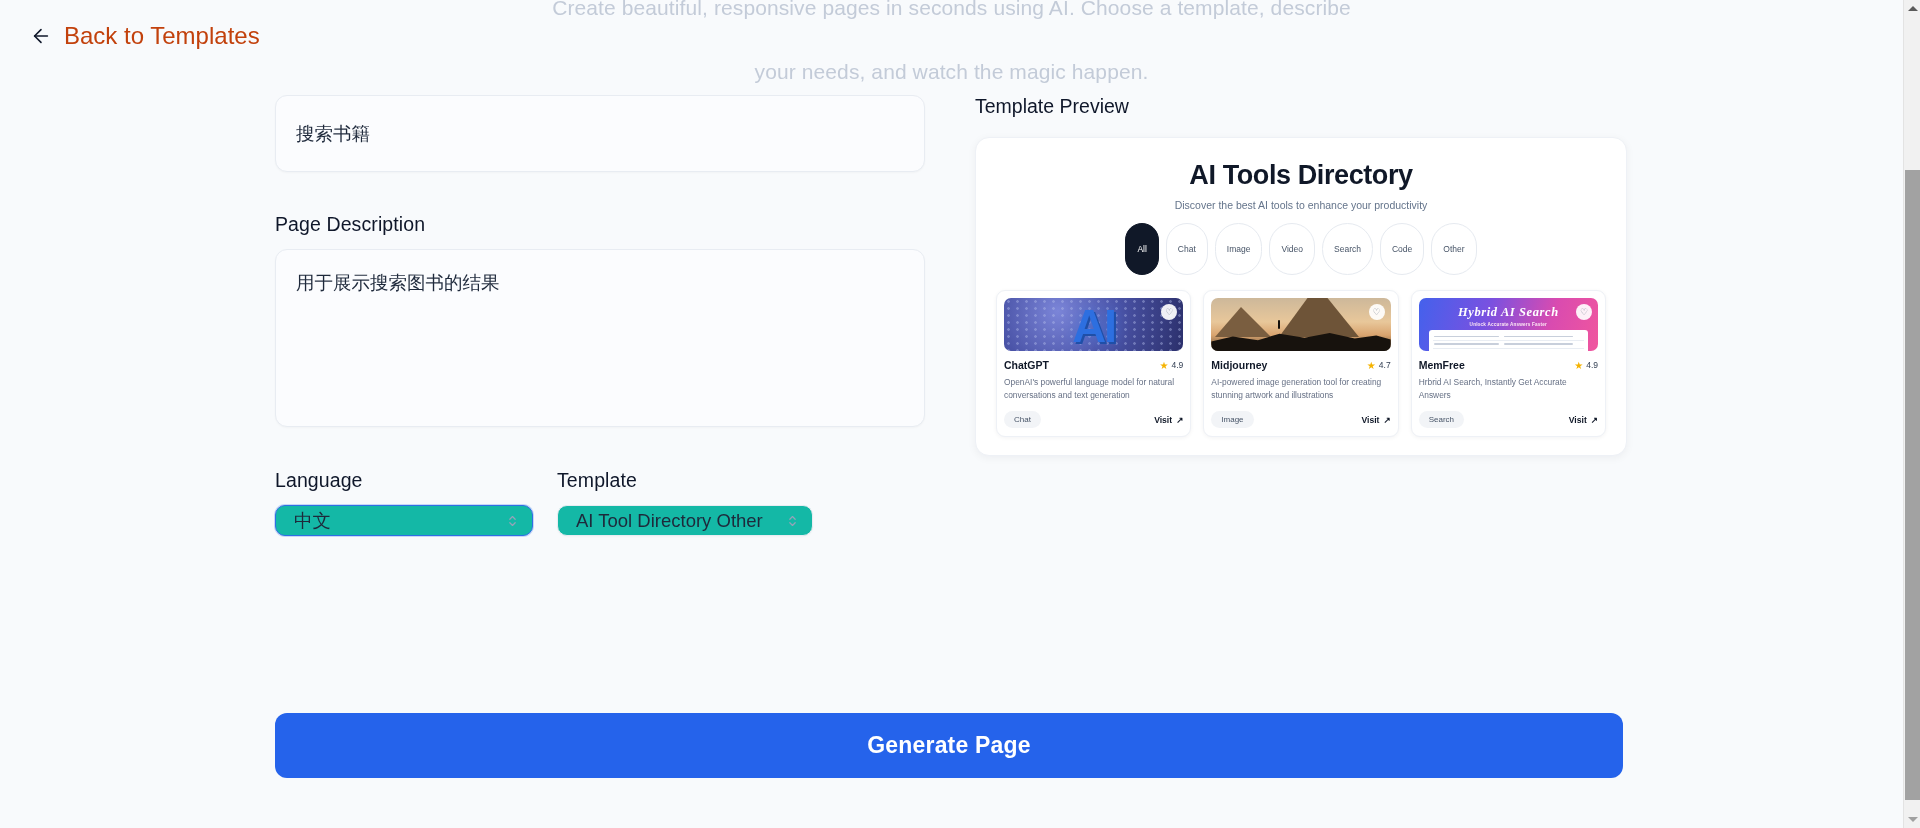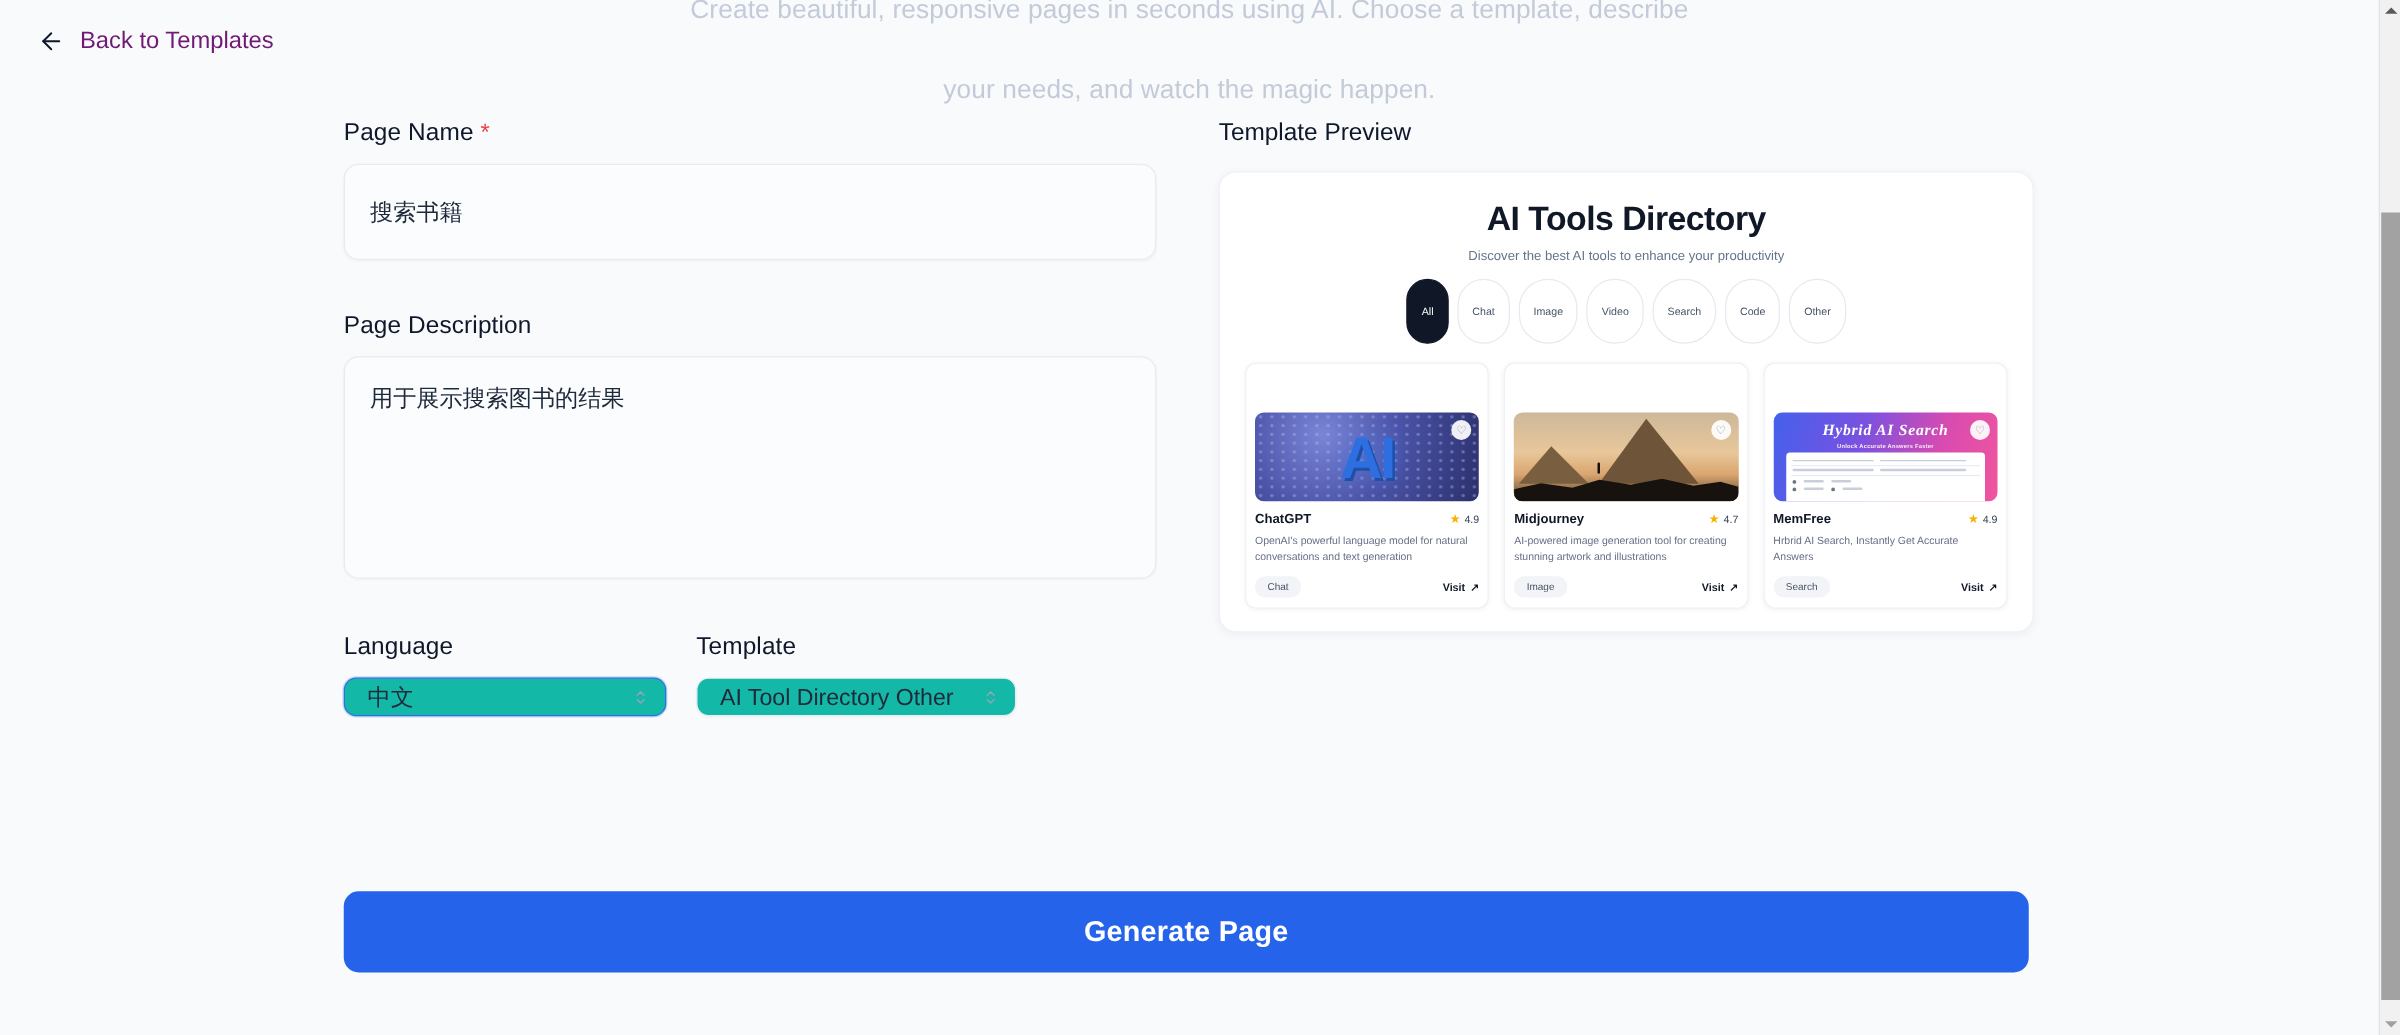--- a/index.html
+++ b/index.html
@@ -75,22 +75,22 @@
     display: flex; align-items: center; gap: 12px;
     cursor: pointer;
     z-index: 5;
   }
   .back-link .arrow {
     width: 22px; height: 22px;
     display: inline-flex; align-items: center; justify-content: center;
     color: #0f172a;
   }
   .back-link .label {
-    font-size: 19px;
-    color: #701a75;
+    font-size: 24px;
+    color: #c2410c;
     font-weight: 400;
   }
 
   
   .content {
     position: absolute;
     top: 95px; left: 275px;
     width: 1355px;
   }
 
@@ -273,25 +273,24 @@
   }
   .tool-card {
     flex: 1;
     background: #fff;
     border: 1px solid #eef1f6;
     border-radius: 9px;
     padding: 7px 7px 8px;
     box-shadow: 0 1px 4px rgba(16,24,40,.05);
   }
   .thumb {
-    height: 71px;
+    height: 53px;
     border-radius: 7px;
     position: relative;
     overflow: hidden;
-    margin-top: 32px;
   }
   .heart {
     position: absolute; top: 6px; right: 6px;
     width: 16px; height: 16px;
     border-radius: 50%;
     background: rgba(255,255,255,.92);
     display: flex; align-items: center; justify-content: center;
     font-size: 9px; color: #8b93a1;
     cursor: pointer;
   }
@@ -460,24 +459,20 @@
         </svg>
     </span>
     <span class="label">Back to Templates</span>
   </div>
 
   <div class="content">
     <div class="cols">
 
       <div class="col-left">
 
-        <label class="field-label">
-          <span>Page Name</span>
-          <span class="req">*</span>
-        </label>
         <input class="text-input" value="搜索书籍" placeholder="Enter page name" style="">
 
         <div class="gap-1"></div>
 
         <label class="field-label">Page Description</label>
         <textarea class="text-area" placeholder="Describe your page" style="">用于展示搜索图书的结果</textarea>
 
         <div class="gap-2"></div>
 
         <div class="selects-row">

